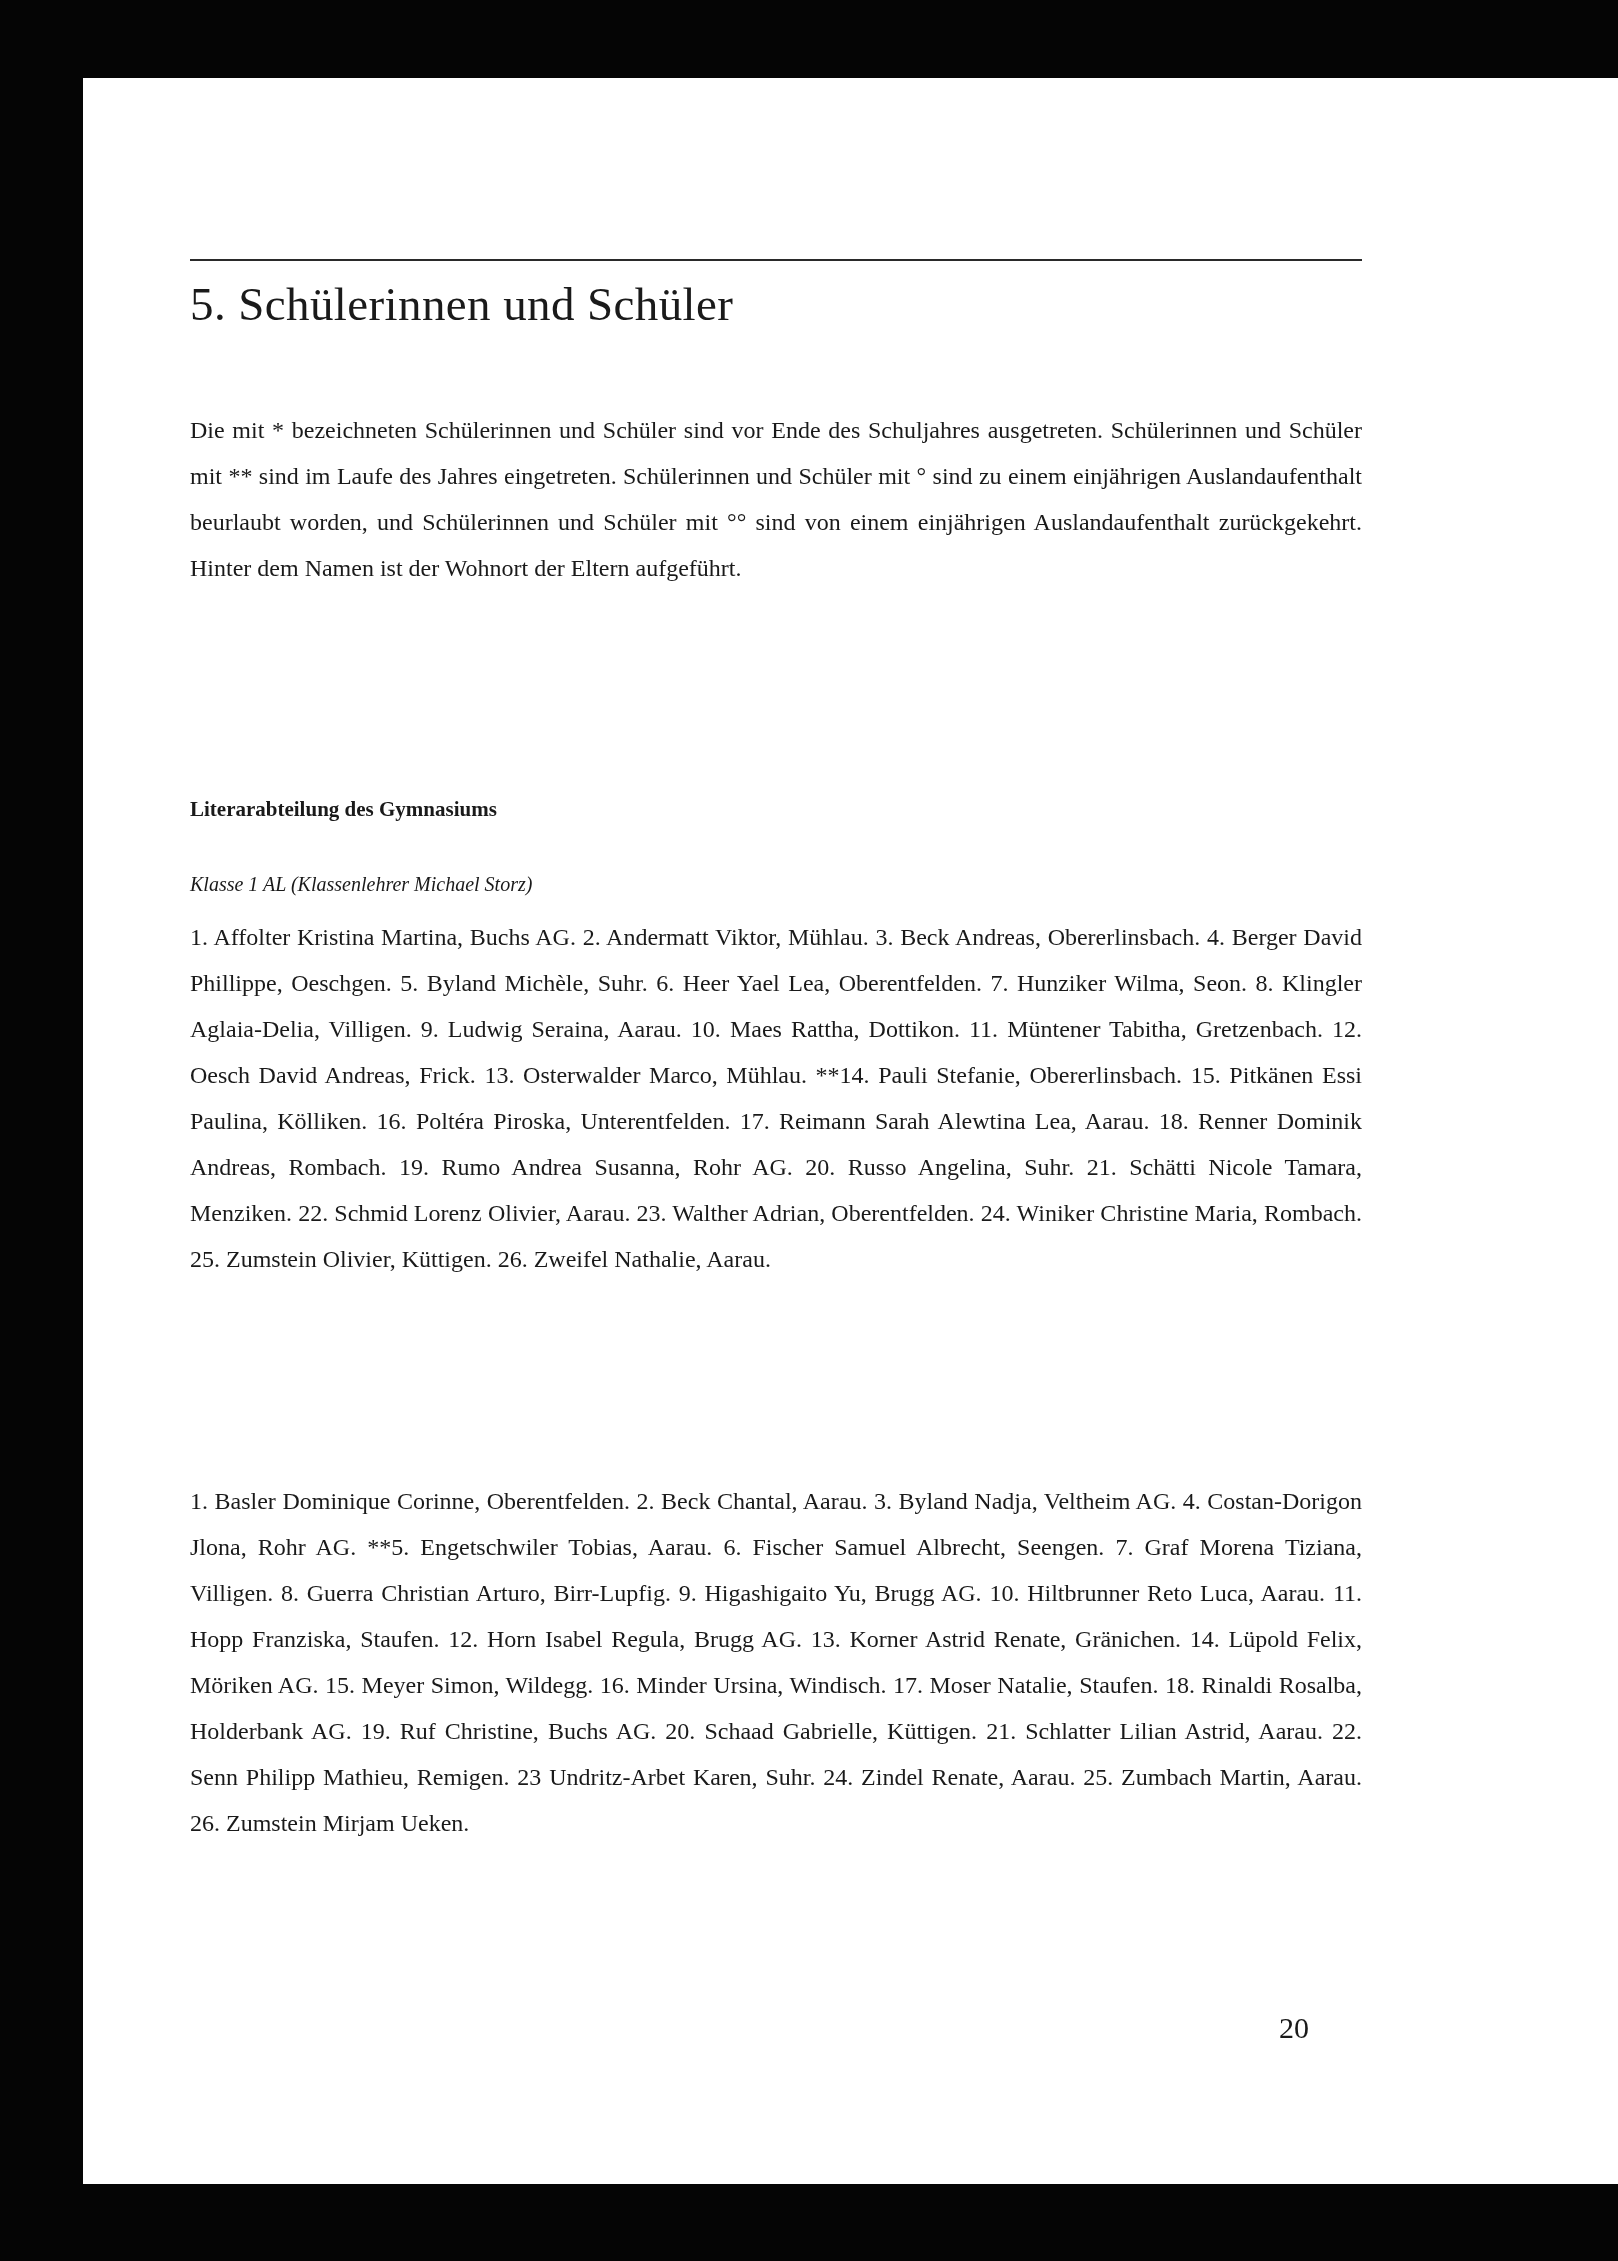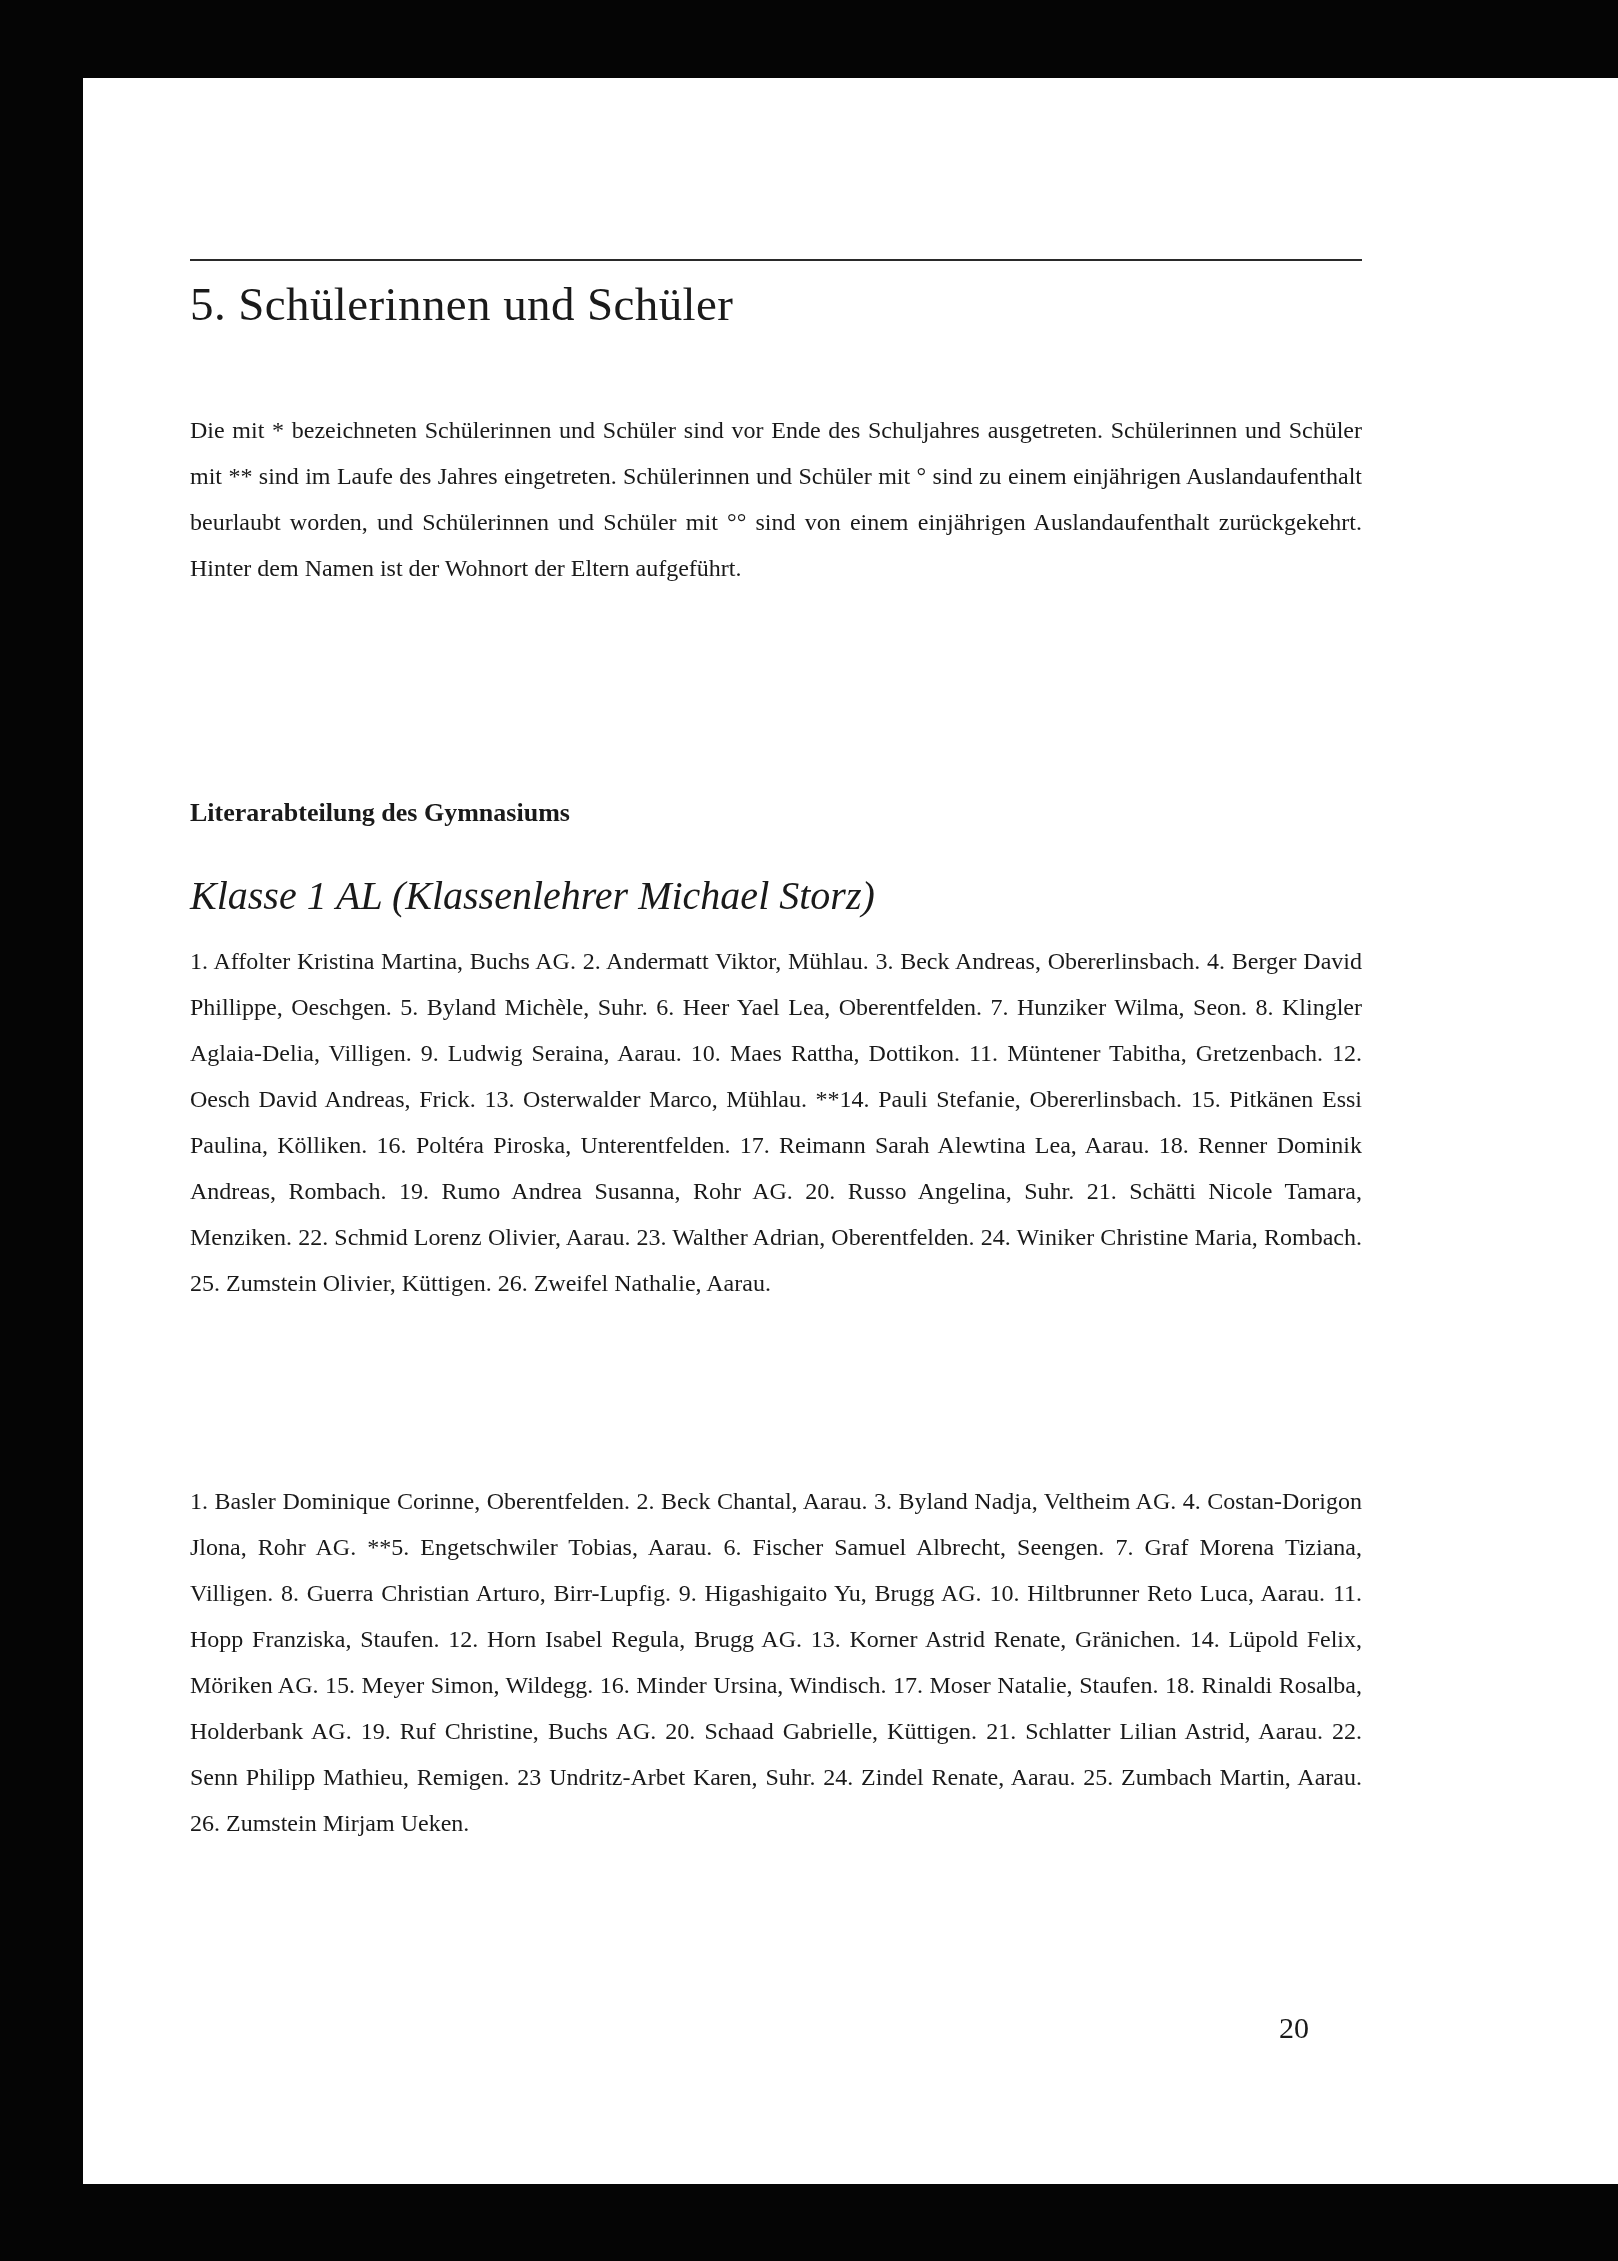--- a/index.html
+++ b/index.html
@@ -51,34 +51,34 @@
       position: absolute;
       left: 107px;
       top: 329px;
       width: 1172px;
     }
     .section-heading {
       position: absolute;
       left: 107px;
       top: 719px;
       margin: 0;
-      font-size: 26px;
+      font-size: 21px;
       font-weight: bold;
       line-height: 1.2;
     }
     .class-block {
       position: absolute;
       left: 107px;
       width: 1172px;
     }
     .class-block.k1 { top: 794px; }
     .class-block.k2 { top: 1400px; }
     .class-heading {
       margin: 0 0 18px 0;
-      font-size: 40px;
+      font-size: 20px;
       font-style: italic;
       font-weight: normal;
       line-height: 1.2;
     }
     .page-number {
       position: absolute;
       left: 1196px;
       top: 1932px;
       font-size: 30px;
       line-height: 1.2;

